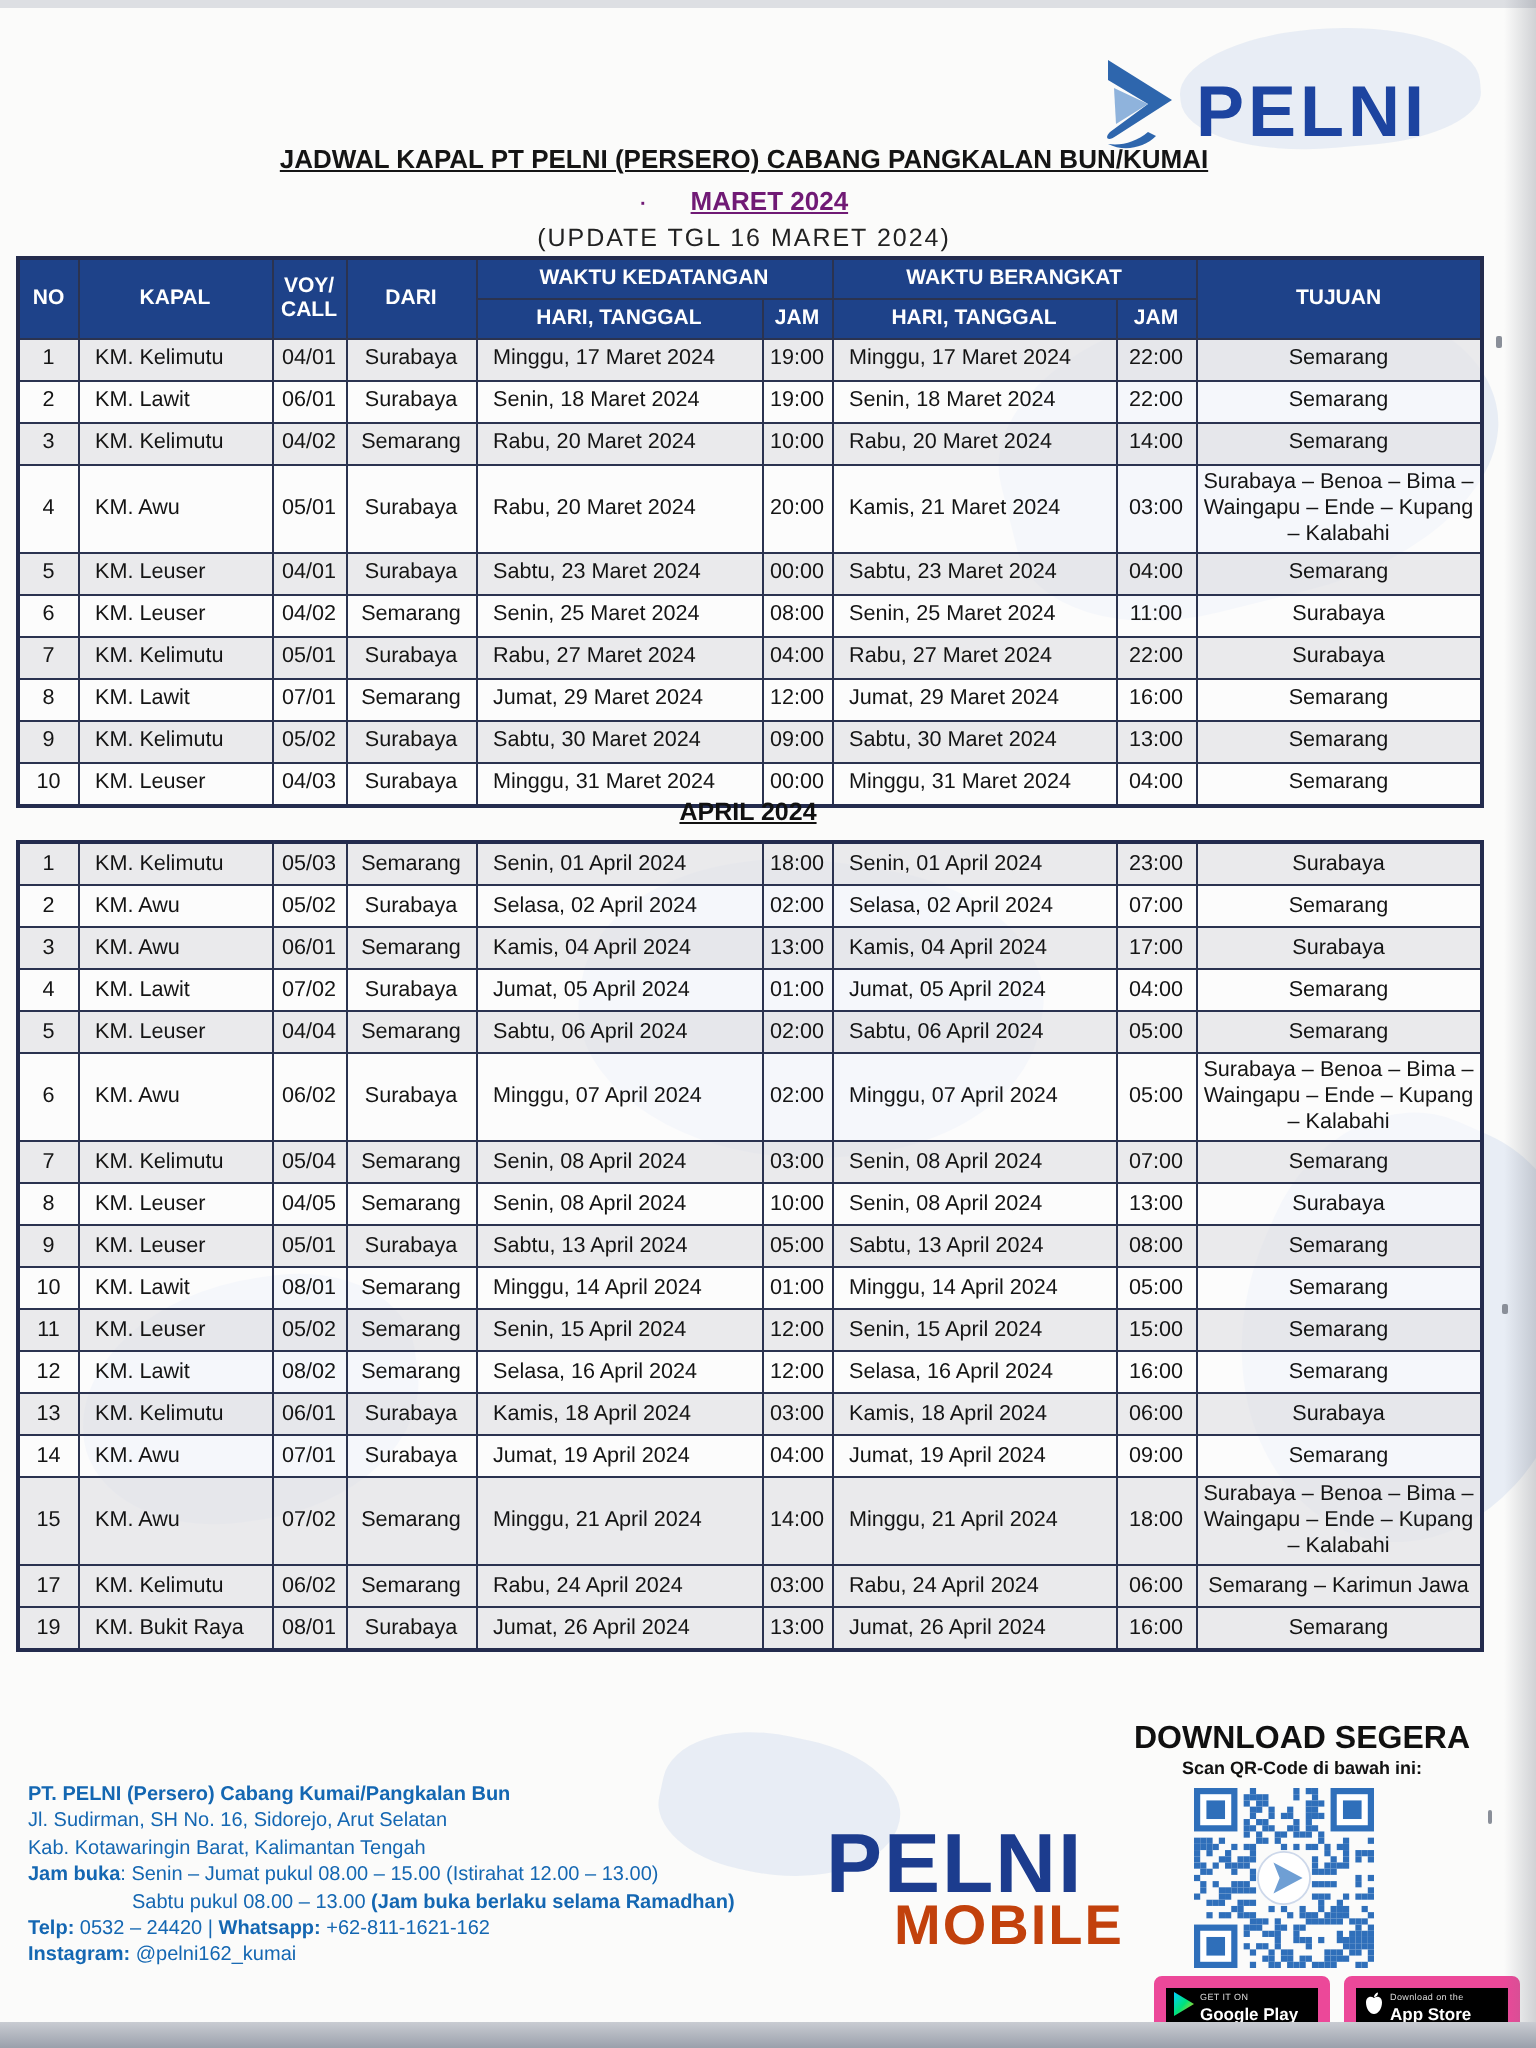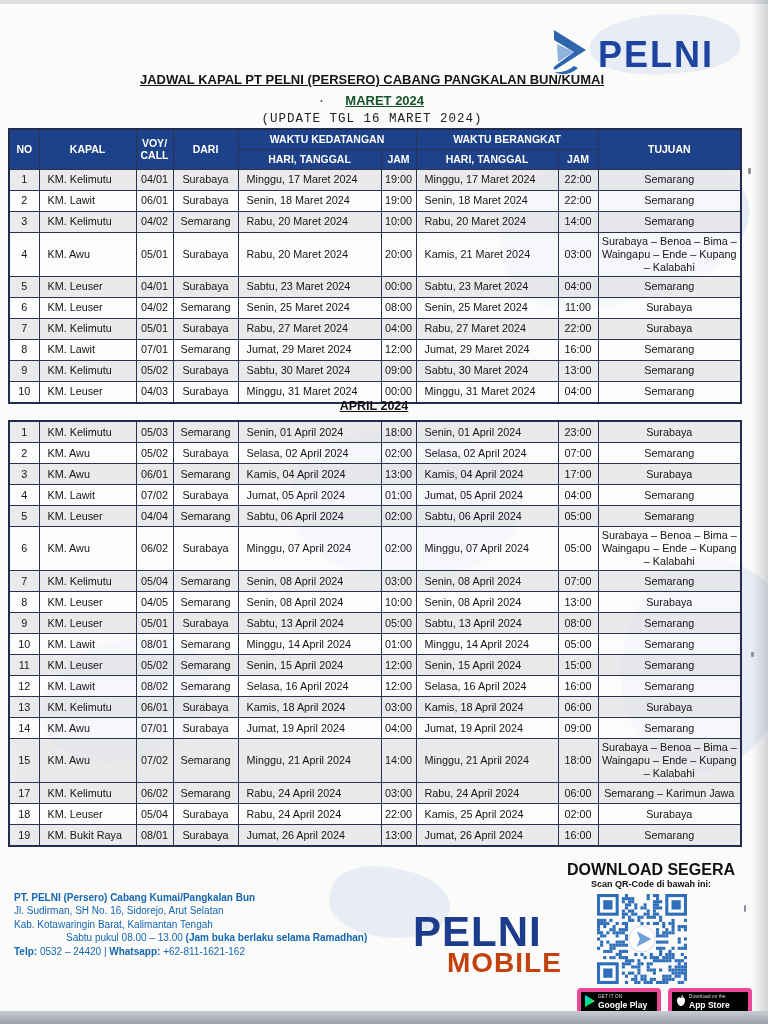--- a/index.html
+++ b/index.html
@@ -17,24 +17,24 @@
   .bumn{position:absolute;left:30px;top:24px;display:flex;align-items:flex-end;z-index:2;}
   .bumn-word{font-weight:800;font-size:42px;line-height:40px;letter-spacing:-2px;}
   .bumn-navy{color:#1d3a7c;} .bumn-teal{color:#2aa9cb;}
   .bumn-tag{margin-left:8px;margin-bottom:3px;font-size:10.5px;font-weight:700;color:#1d3a7c;line-height:11px;}
   .pelni-logo{position:absolute;left:548px;top:28px;display:flex;align-items:center;z-index:2;}
   .pelni-word{font-weight:800;font-size:36px;letter-spacing:2px;color:#1d44a0;margin-left:8px;}
 
   
   .title{position:absolute;left:0;top:72px;width:744px;text-align:center;z-index:2;}
   .t1{font-size:13px;font-weight:700;text-decoration:underline;color:#151515;}
-  .t2{margin-top:6px;font-size:13px;font-weight:700;color:#14532d;}
+  .t2{margin-top:6px;font-size:13px;font-weight:700;color:#701a75;}
   .t2 .ul{text-decoration:underline;}
   .t2 .bullet{font-size:10px;margin-right:22px;text-decoration:none;}
-  .t3{margin-top:4px;font-size:12.5px;letter-spacing:1px;color:#222;font-family:Liberation Mono, monospace;}
+  .t3{margin-top:4px;font-size:12.5px;letter-spacing:1px;color:#222;}
 
   
   table{border-collapse:collapse;table-layout:fixed;width:732px;background:transparent;}
   .tbl{position:absolute;left:8px;z-index:2;}
   th,td{border:1px solid #2b3350;overflow:hidden;}
   th{background:#1e4289;color:#fff;font-size:10.5px;font-weight:700;padding:2px 1px;}
   th.group{border-bottom:1px dashed rgba(255,255,255,.55);}
   td{font-size:10.8px;color:#141414;padding:2px 3px;height:16px;line-height:13px;}
   tr{height:20px;}
   tr.odd td{background:rgba(229,229,233,.82);}
@@ -50,21 +50,21 @@
   .f-left{position:absolute;left:14px;top:891px;width:440px;font-size:10px;
     line-height:13.4px;color:#1467b2;z-index:2;}
   .f-line .b{font-weight:700;}
   .f-line.indent{padding-left:52px;}
   .dl-title{position:absolute;left:556px;top:861px;width:190px;text-align:center;
     font-weight:800;font-size:16px;color:#101010;z-index:2;}
   .dl-sub{position:absolute;left:556px;top:879px;width:190px;text-align:center;
     font-weight:700;font-size:9px;color:#101010;z-index:2;}
   .qr-box{position:absolute;left:597px;top:894px;width:90px;height:90px;z-index:2;}
   .badges{position:absolute;left:577px;top:988px;display:flex;gap:7px;z-index:2;}
-  .badge{width:68px;height:20px;background:#000;border:4px solid #ec4899;border-radius:4px;
+  .badge{width:68px;height:20px;background:#000;border:6px solid #ec4899;border-radius:4px;
     display:flex;align-items:center;padding:0 4px;color:#fff;}
   .badge .txt{margin-left:3px;line-height:1;}
   .badge .small{display:block;font-size:4.5px;letter-spacing:.2px;color:#ddd;}
   .badge .big{display:block;font-size:8.5px;font-weight:700;margin-top:1px;}
 
   .pelni-mobile{position:absolute;left:413px;top:912px;z-index:2;}
   .pm1{font-size:42px;font-weight:800;letter-spacing:1px;color:#1c3c8e;line-height:40px;}
   .pm2{font-size:28px;font-weight:800;letter-spacing:1px;color:#c2410c;line-height:26px;margin:-2px 0 0 34px;}
 
   .speck{position:absolute;background:#8a8f99;z-index:6;border-radius:1px;}
@@ -429,52 +429,43 @@
             <td class="a-c">17</td>
             <td class="a-l">KM. Kelimutu</td>
             <td class="a-c">06/02</td>
             <td class="a-c">Semarang</td>
             <td class="a-l">Rabu, 24 April 2024</td>
             <td class="a-c">03:00</td>
             <td class="a-l">Rabu, 24 April 2024</td>
             <td class="a-c">06:00</td>
             <td class="a-c">Semarang – Karimun Jawa</td>
           </tr>
-          <tr class="even">
-            <td class="a-c">18</td>
-            <td class="a-l">KM. Leuser</td>
-            <td class="a-c">05/04</td>
-            <td class="a-c">Surabaya</td>
-            <td class="a-l">Rabu, 24 April 2024</td>
-            <td class="a-c">22:00</td>
-            <td class="a-l">Kamis, 25 April 2024</td>
-            <td class="a-c">02:00</td>
-            <td class="a-c">Surabaya</td>
-          </tr>
           <tr class="odd">
             <td class="a-c">19</td>
             <td class="a-l">KM. Bukit Raya</td>
             <td class="a-c">08/01</td>
             <td class="a-c">Surabaya</td>
             <td class="a-l">Jumat, 26 April 2024</td>
             <td class="a-c">13:00</td>
             <td class="a-l">Jumat, 26 April 2024</td>
             <td class="a-c">16:00</td>
             <td class="a-c">Semarang</td>
           </tr>
         </tbody>
     </table>
   </div>
 
   <div class="f-left" id="footer-lines">
       <div class="f-line"><span class="b">PT. PELNI (Persero) Cabang Kumai/Pangkalan Bun</span></div>
       <div class="f-line"><span>Jl. Sudirman, SH No. 16, Sidorejo, Arut Selatan</span></div>
       <div class="f-line"><span>Kab. Kotawaringin Barat, Kalimantan Tengah</span></div>
+      <div class="f-line"><span class="b">Jam buka</span><span>: Senin – Jumat pukul 08.00 – 15.00 (Istirahat 12.00 – 13.00)</span></div>
       <div class="f-line indent"><span>Sabtu pukul 08.00 – 13.00 </span><span class="b">(Jam buka berlaku selama Ramadhan)</span></div>
       <div class="f-line"><span class="b">Telp:</span><span> 0532 – 24420 | </span><span class="b">Whatsapp:</span><span> +62-811-1621-162</span></div>
+      <div class="f-line"><span class="b">Instagram:</span><span> @pelni162_kumai</span></div>
     </div>
 
   <div class="dl-title">DOWNLOAD SEGERA</div>
   <div class="dl-sub">Scan QR-Code di bawah ini:</div>
 
   <div class="qr-box">
     <svg id="qr" width="90" height="90" viewBox="0 0 29 29">
         <rect x="9" y="0" width="1" height="1" fill="#2f6fba"></rect>
         <rect x="16" y="0" width="1" height="1" fill="#2f6fba"></rect>
         <rect x="18" y="0" width="1" height="1" fill="#2f6fba"></rect>

